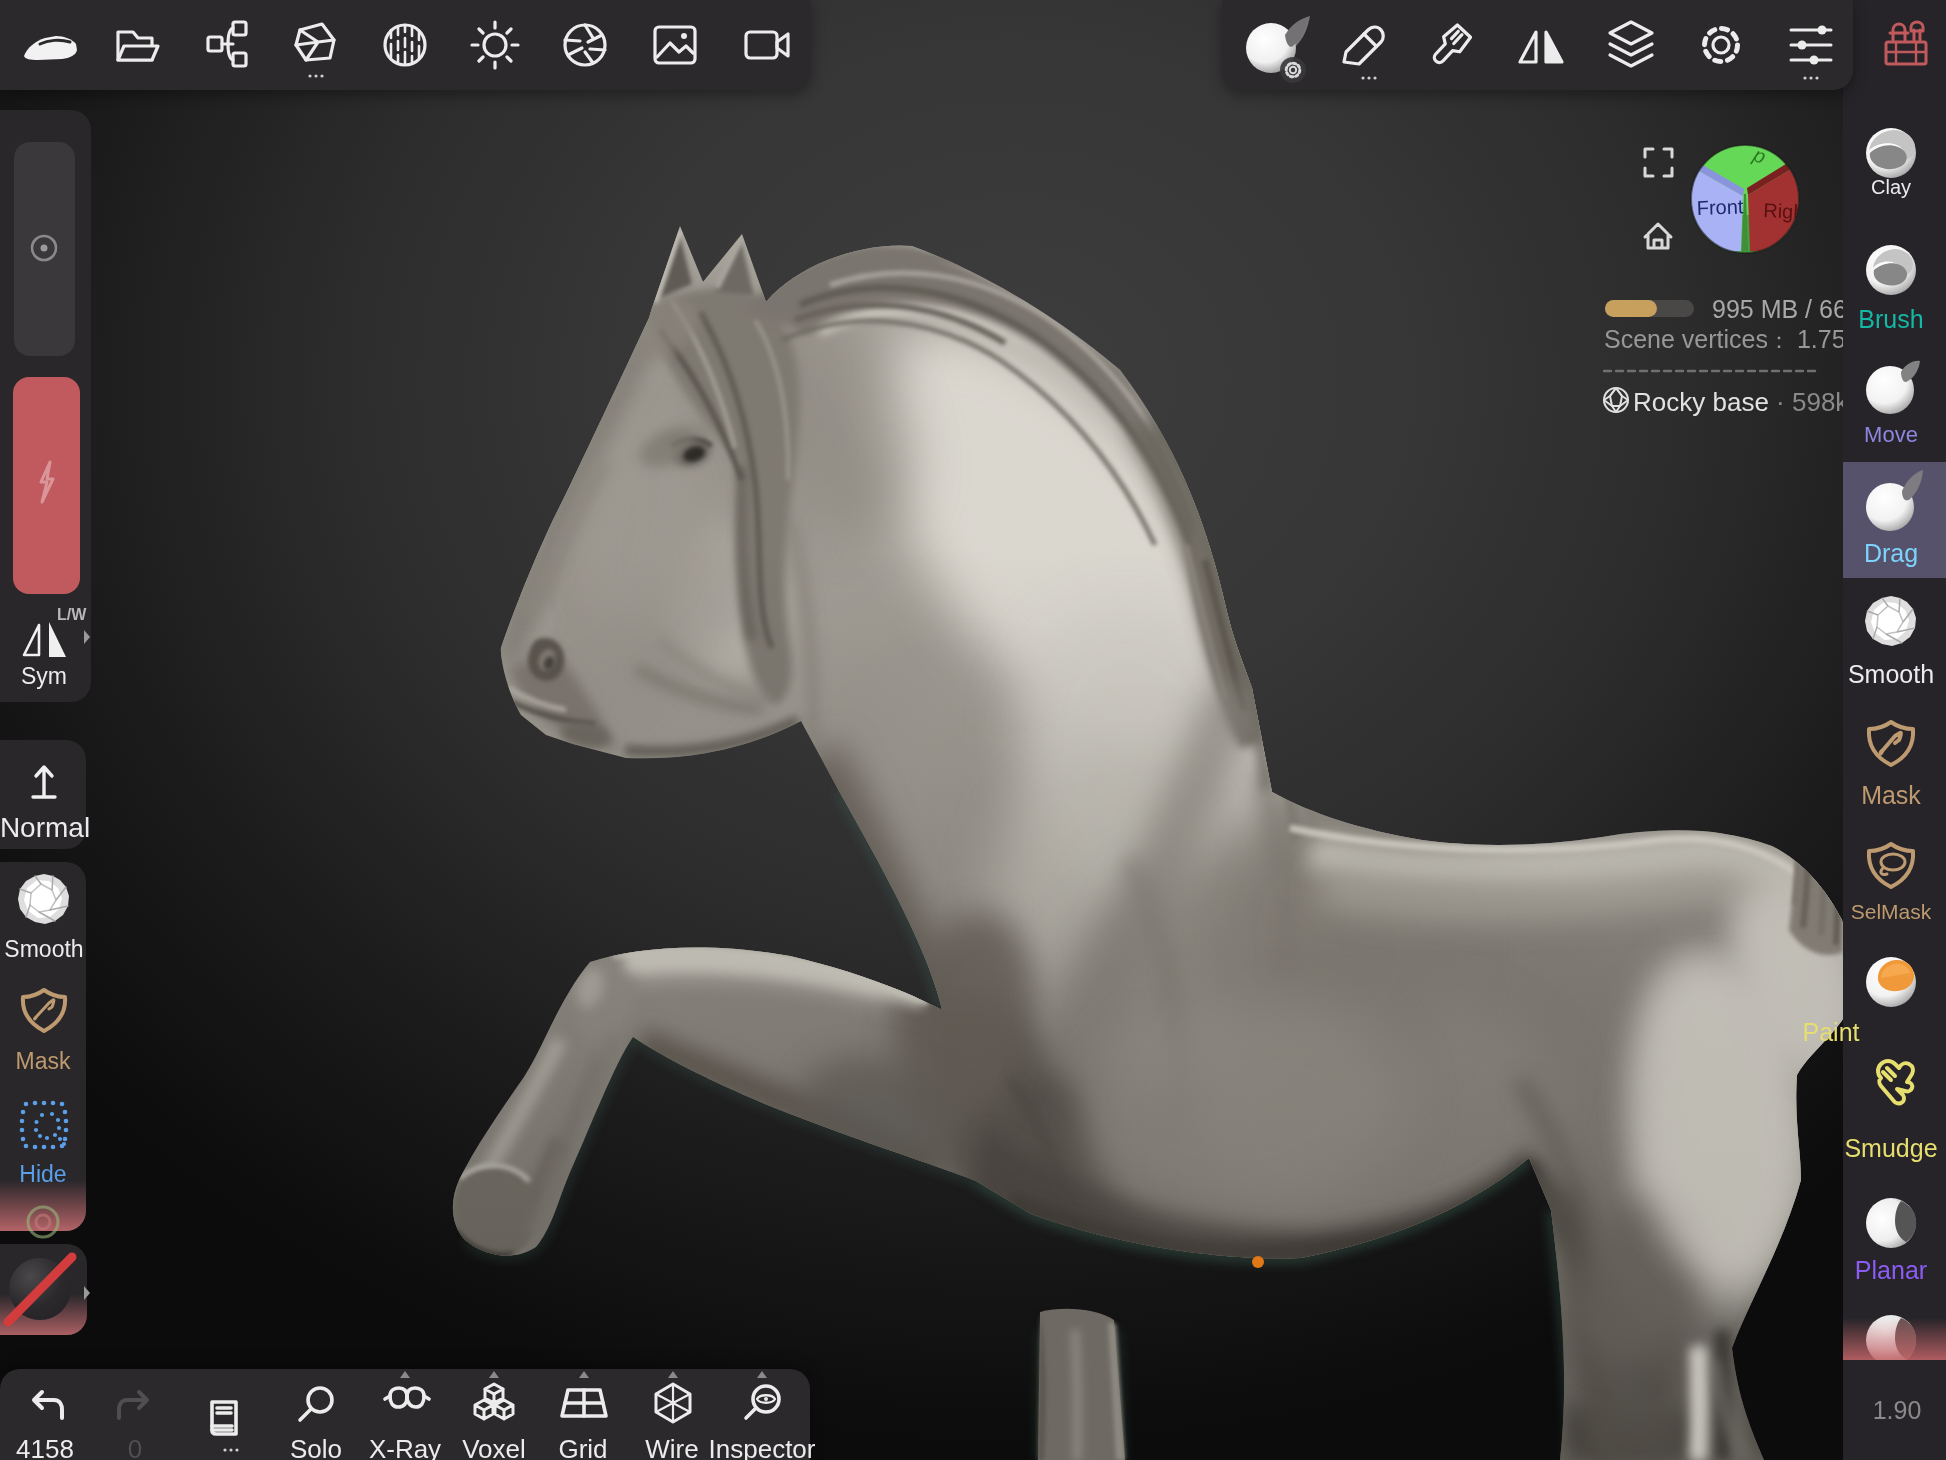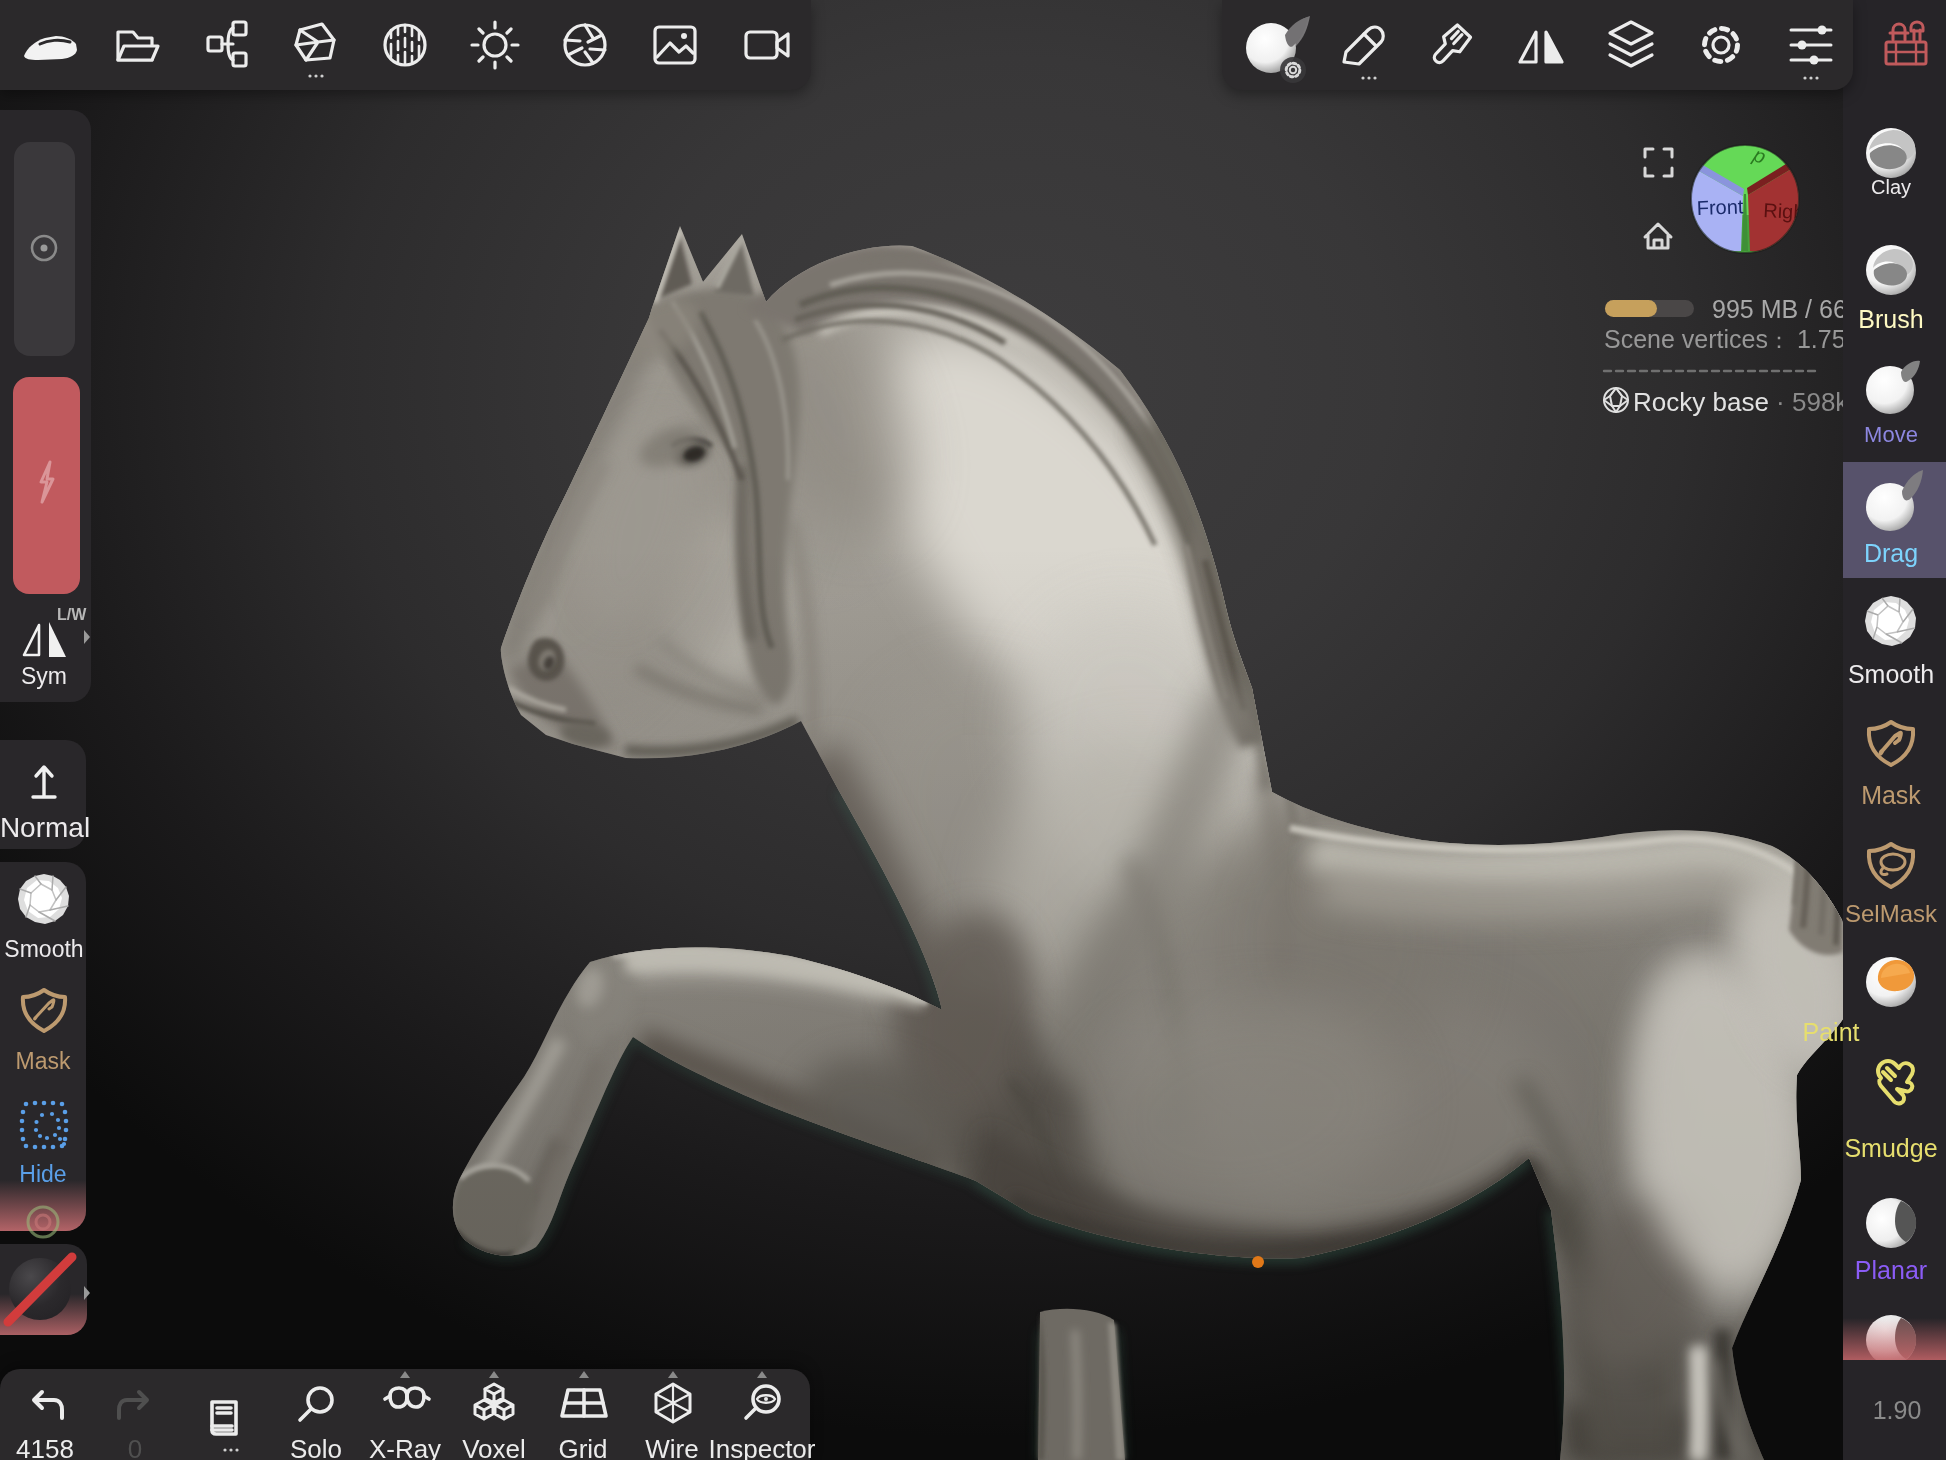--- a/index.html
+++ b/index.html
@@ -421,26 +421,26 @@
   <svg class="icon" width="103" height="110" viewBox="1843 0 103 110" style="left:1843px;top:0;z-index:4">
 
     <g fill="none" stroke-linecap="round" stroke-linejoin="round" stroke="#c05a5c" stroke-width="3">
       <rect x="1886" y="42" width="40" height="22" rx="2"></rect>
       <path d="M 1886,52 L 1926,52 M 1896,42 L 1896,64 M 1916,42 L 1916,64" stroke-width="2.4"></path>
       <path d="M 1893,40 L 1893,30 C 1893,26 1896,24 1899,24 C 1902,24 1905,26 1905,30 L 1905,40 M 1890,33 L 1908,33"></path>
       <path d="M 1914,40 L 1914,30 M 1920,40 L 1920,30 M 1911,27 C 1911,24 1914,22 1917,22 C 1920,22 1923,24 1923,27 L 1923,31 L 1911,31 Z"></path>
     </g>
   </svg>
   <div class="lbl" style="left:1891px;top:176px;color:#eceaec;font-size:20px">Clay</div>
-  <div class="lbl" style="left:1891px;top:305px;color:#fef9c3;font-size:25px">Brush</div>
+  <div class="lbl" style="left:1891px;top:305px;color:#14b8a6;font-size:25px">Brush</div>
   <div class="lbl" style="left:1891px;top:422px;color:#8d87e0;font-size:22px">Move</div>
   <div class="lbl" style="left:1891px;top:539px;color:#7dd3fc;font-size:25px">Drag</div>
   <div class="lbl" style="left:1891px;top:660px;color:#eceaec;font-size:25px">Smooth</div>
   <div class="lbl" style="left:1891px;top:781px;color:#bd9a6f;font-size:25px">Mask</div>
-  <div class="lbl" style="left:1891px;top:900px;color:#bd9a6f;font-size:24px">SelMask</div>
+  <div class="lbl" style="left:1891px;top:900px;color:#bd9a6f;font-size:21px">SelMask</div>
   <div class="lbl" style="left:1831px;top:1018px;color:#e6de6e;font-size:25px">Paint</div>
   <div class="lbl" style="left:1891px;top:1134px;color:#e6de6e;font-size:25px">Smudge</div>
   <div class="lbl" style="left:1891px;top:1256px;color:#8b5cf6;font-size:25px">Planar</div>
   <div style="position:absolute;left:1843px;top:1318px;width:103px;height:42px;background:linear-gradient(to bottom,rgba(190,85,90,0),rgba(199,102,106,0.85))"></div>
   <div style="position:absolute;left:1843px;top:1360px;width:103px;height:100px;background:#262428"></div>
   <div class="lbl" style="left:1897px;top:1396px;color:#8a8a8a;font-size:25px">1.90</div>
   <div class="panelL" style="left:-20px;top:110px;width:111px;height:592px"></div>
   <div style="position:absolute;left:14px;top:142px;width:61px;height:214px;background:#3a383b;border-radius:16px"></div>
   <div style="position:absolute;left:13px;top:377px;width:67px;height:217px;background:#c15a5e;border-radius:16px"></div>
   <div class="panelL" style="left:-20px;top:740px;width:106px;height:109px"></div>

